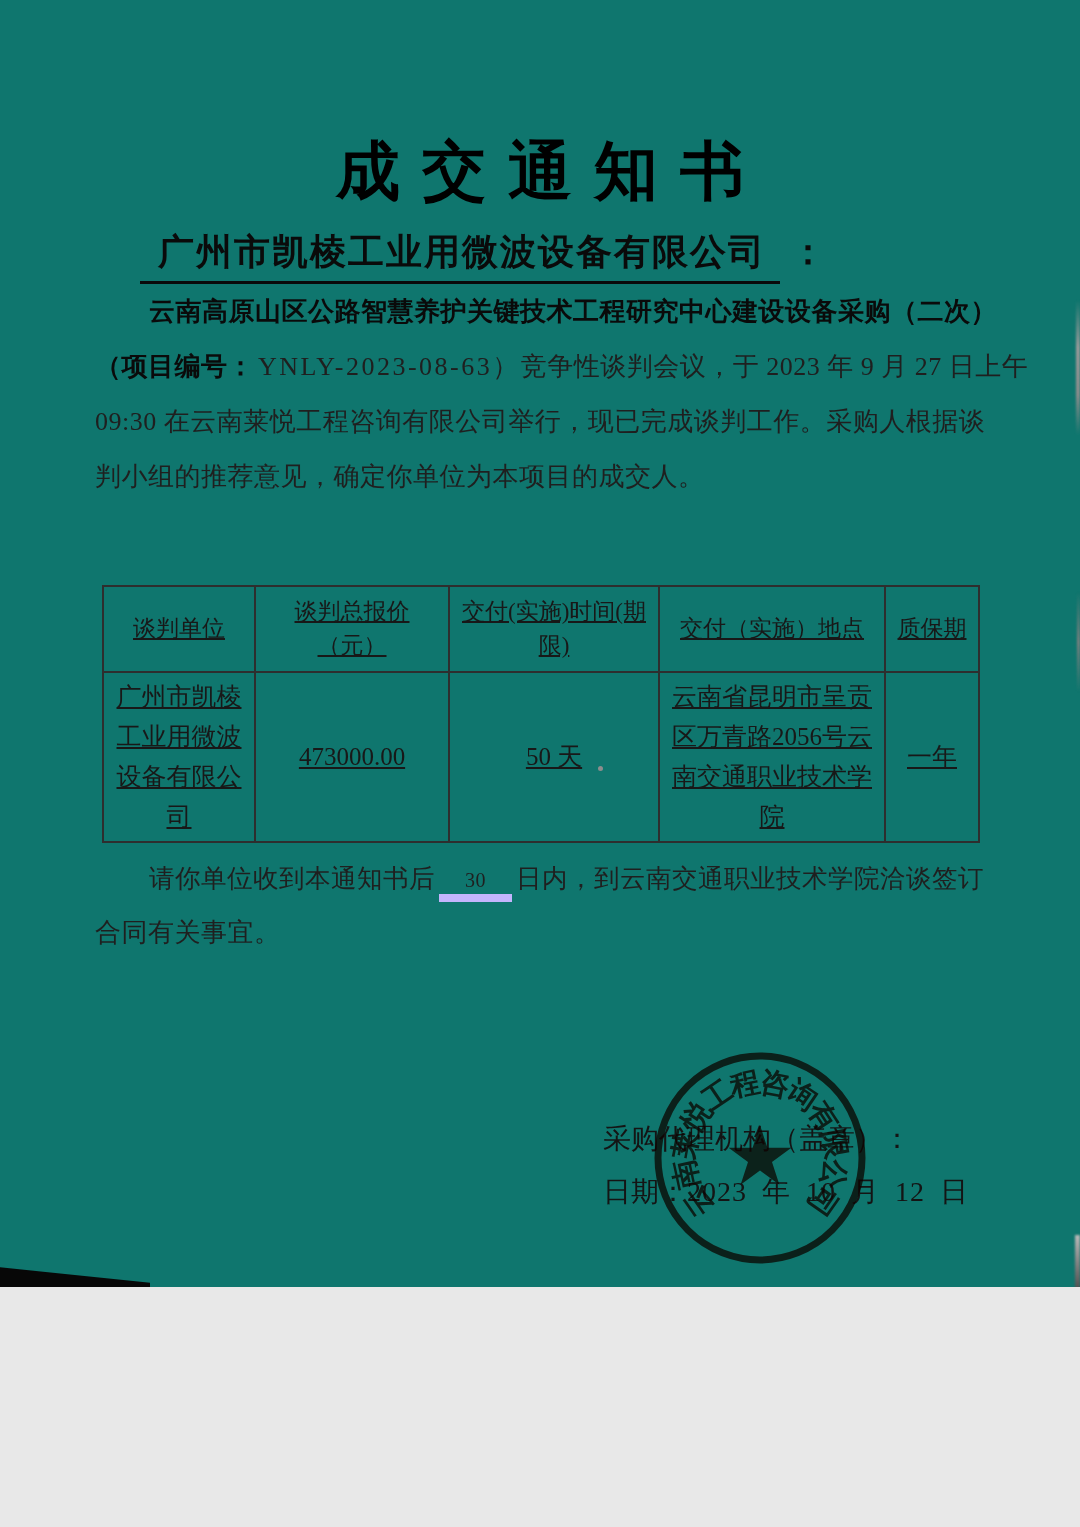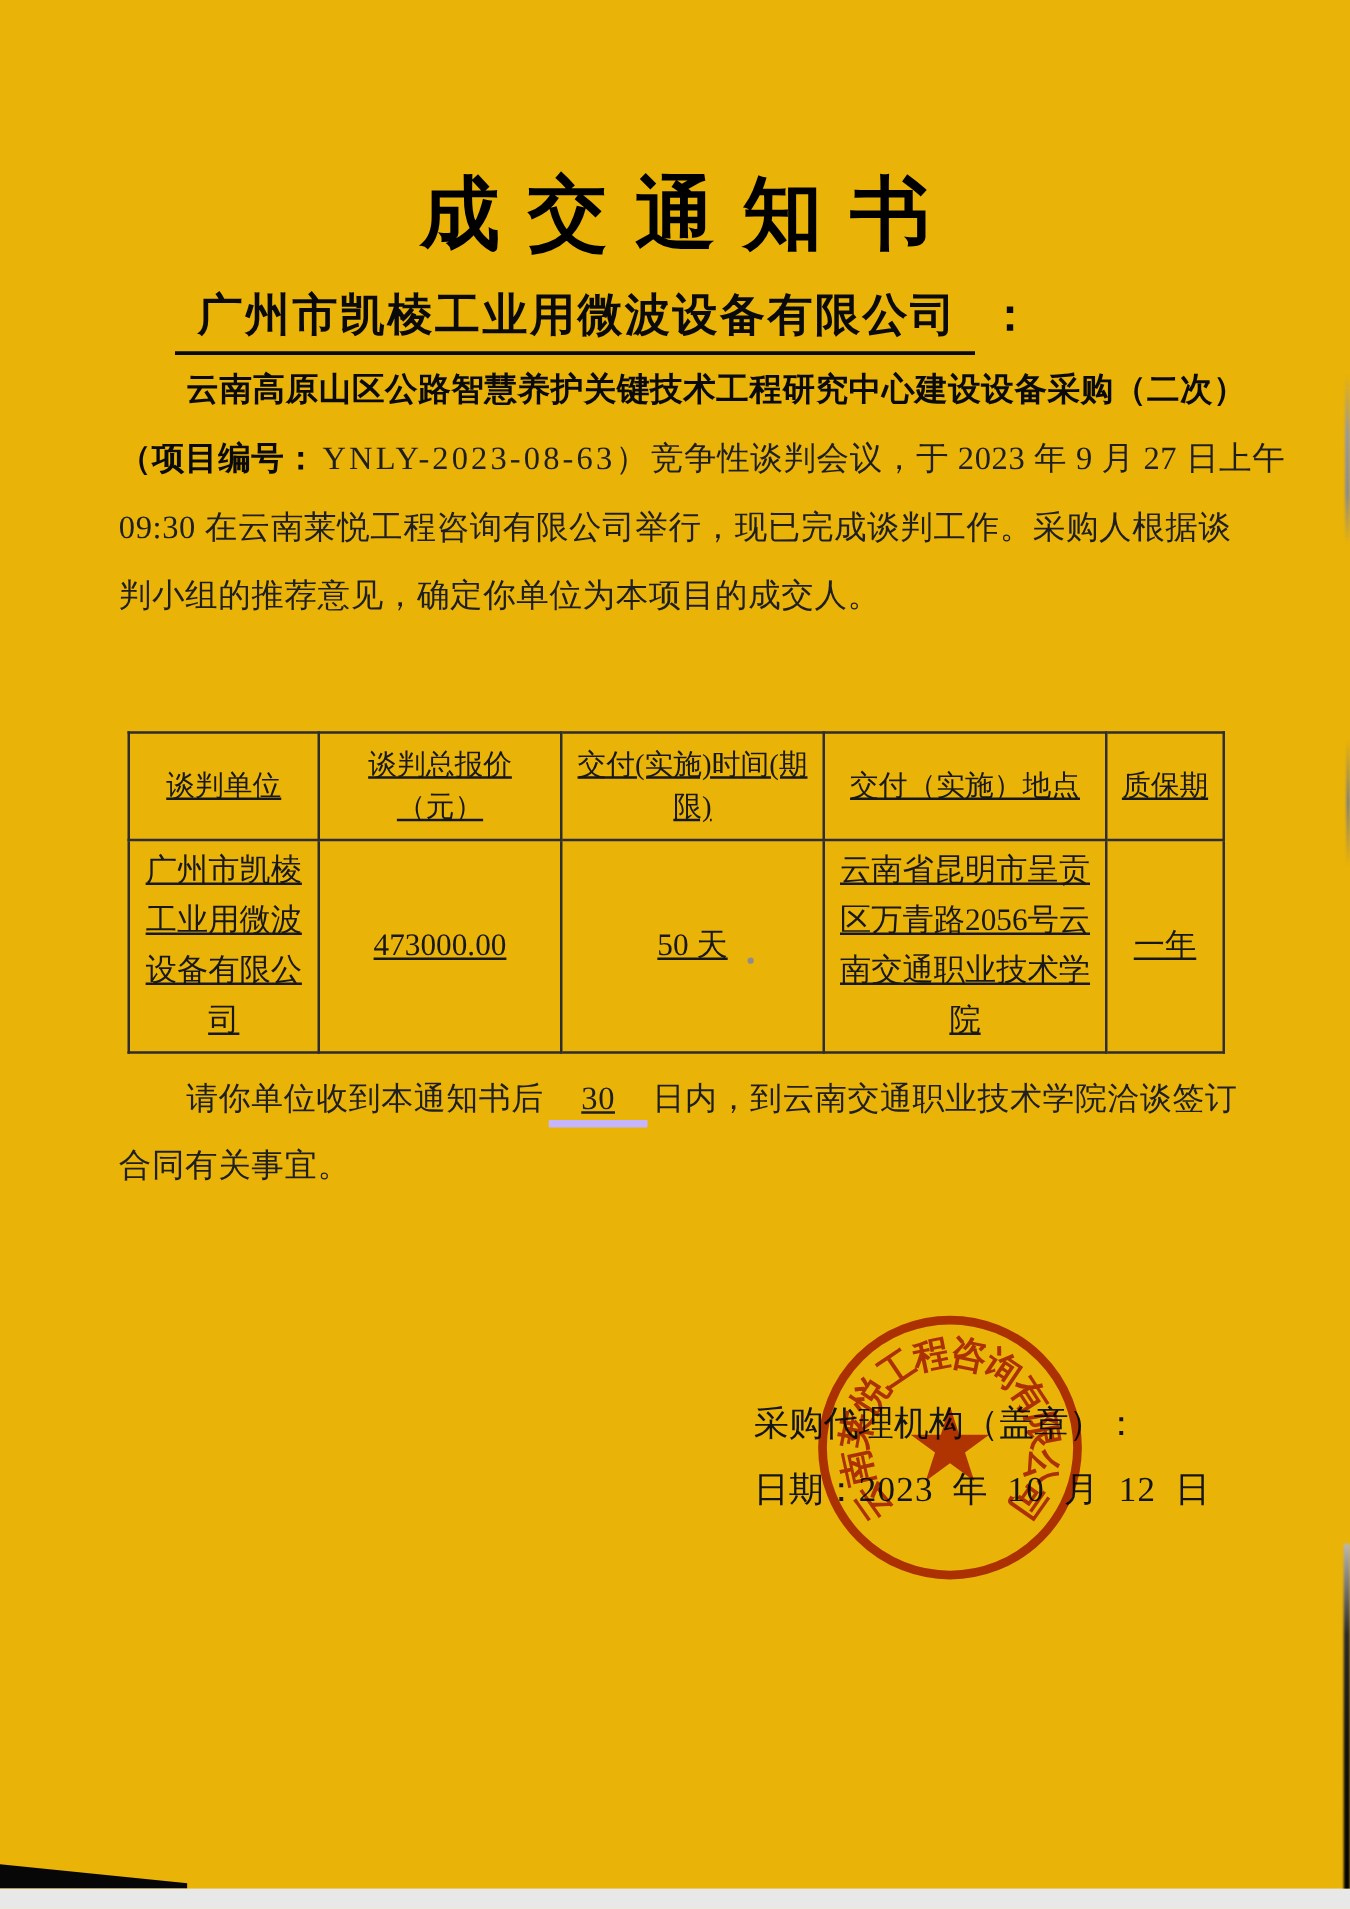--- a/index.html
+++ b/index.html
@@ -1,18 +1,18 @@
 <!DOCTYPE html>
 <html><head>
 <meta charset="utf-8">
 <style>
   html,body{margin:0;padding:0;background:#e8e8e8;}
   .page{
-    position:relative;width:1080px;height:1511px;overflow:hidden;
-    background:#eab308;
+    position:relative;width:1080px;height:1287px;overflow:hidden;
+    background:#0f766e;
     font-family:"Liberation Serif", serif;
     color:#1f1f1f;
   }
   
   .doc-title{
     position:absolute;top:128px;left:0;width:1080px;
     text-align:center;font-family:"Liberation Sans",sans-serif;
     font-weight:700;font-size:64px;letter-spacing:22px;color:#000;
     text-indent:22px;white-space:nowrap;
   }
@@ -40,22 +40,22 @@
   table.award td{
     border:2px solid #2e2e2e;text-align:center;vertical-align:middle;
     padding:4px 5px;white-space:pre-line;line-height:40px;
   }
   table.award tr.hdr td{height:76px;font-size:23px;line-height:34px;}
   table.award tr.bdy td{height:148px;}
   td.c-company{line-height:44px;}
   td.c-addr{line-height:40px;margin-top:32px;}
   
   .days-underline{
-    display:inline-block;border-bottom:6px solid #c4b5fd;
-    padding:0 26px 2px 26px;margin:0 4px;font-size:26px;text-decoration:underline;
+    display:inline-block;border-bottom:8px solid #c4b5fd;
+    padding:0 26px 2px 26px;margin:0 4px;font-size:20px;
   }
   
   .f-line{position:absolute;white-space:nowrap;font-size:28px;color:#141414;}
   .f-date{word-spacing:7px;letter-spacing:1px;}
   
   .stamp{
     position:absolute;left:648px;top:1046px;width:224px;height:224px;
     mix-blend-mode:multiply;opacity:0.92;
   }
   .stamp text{

